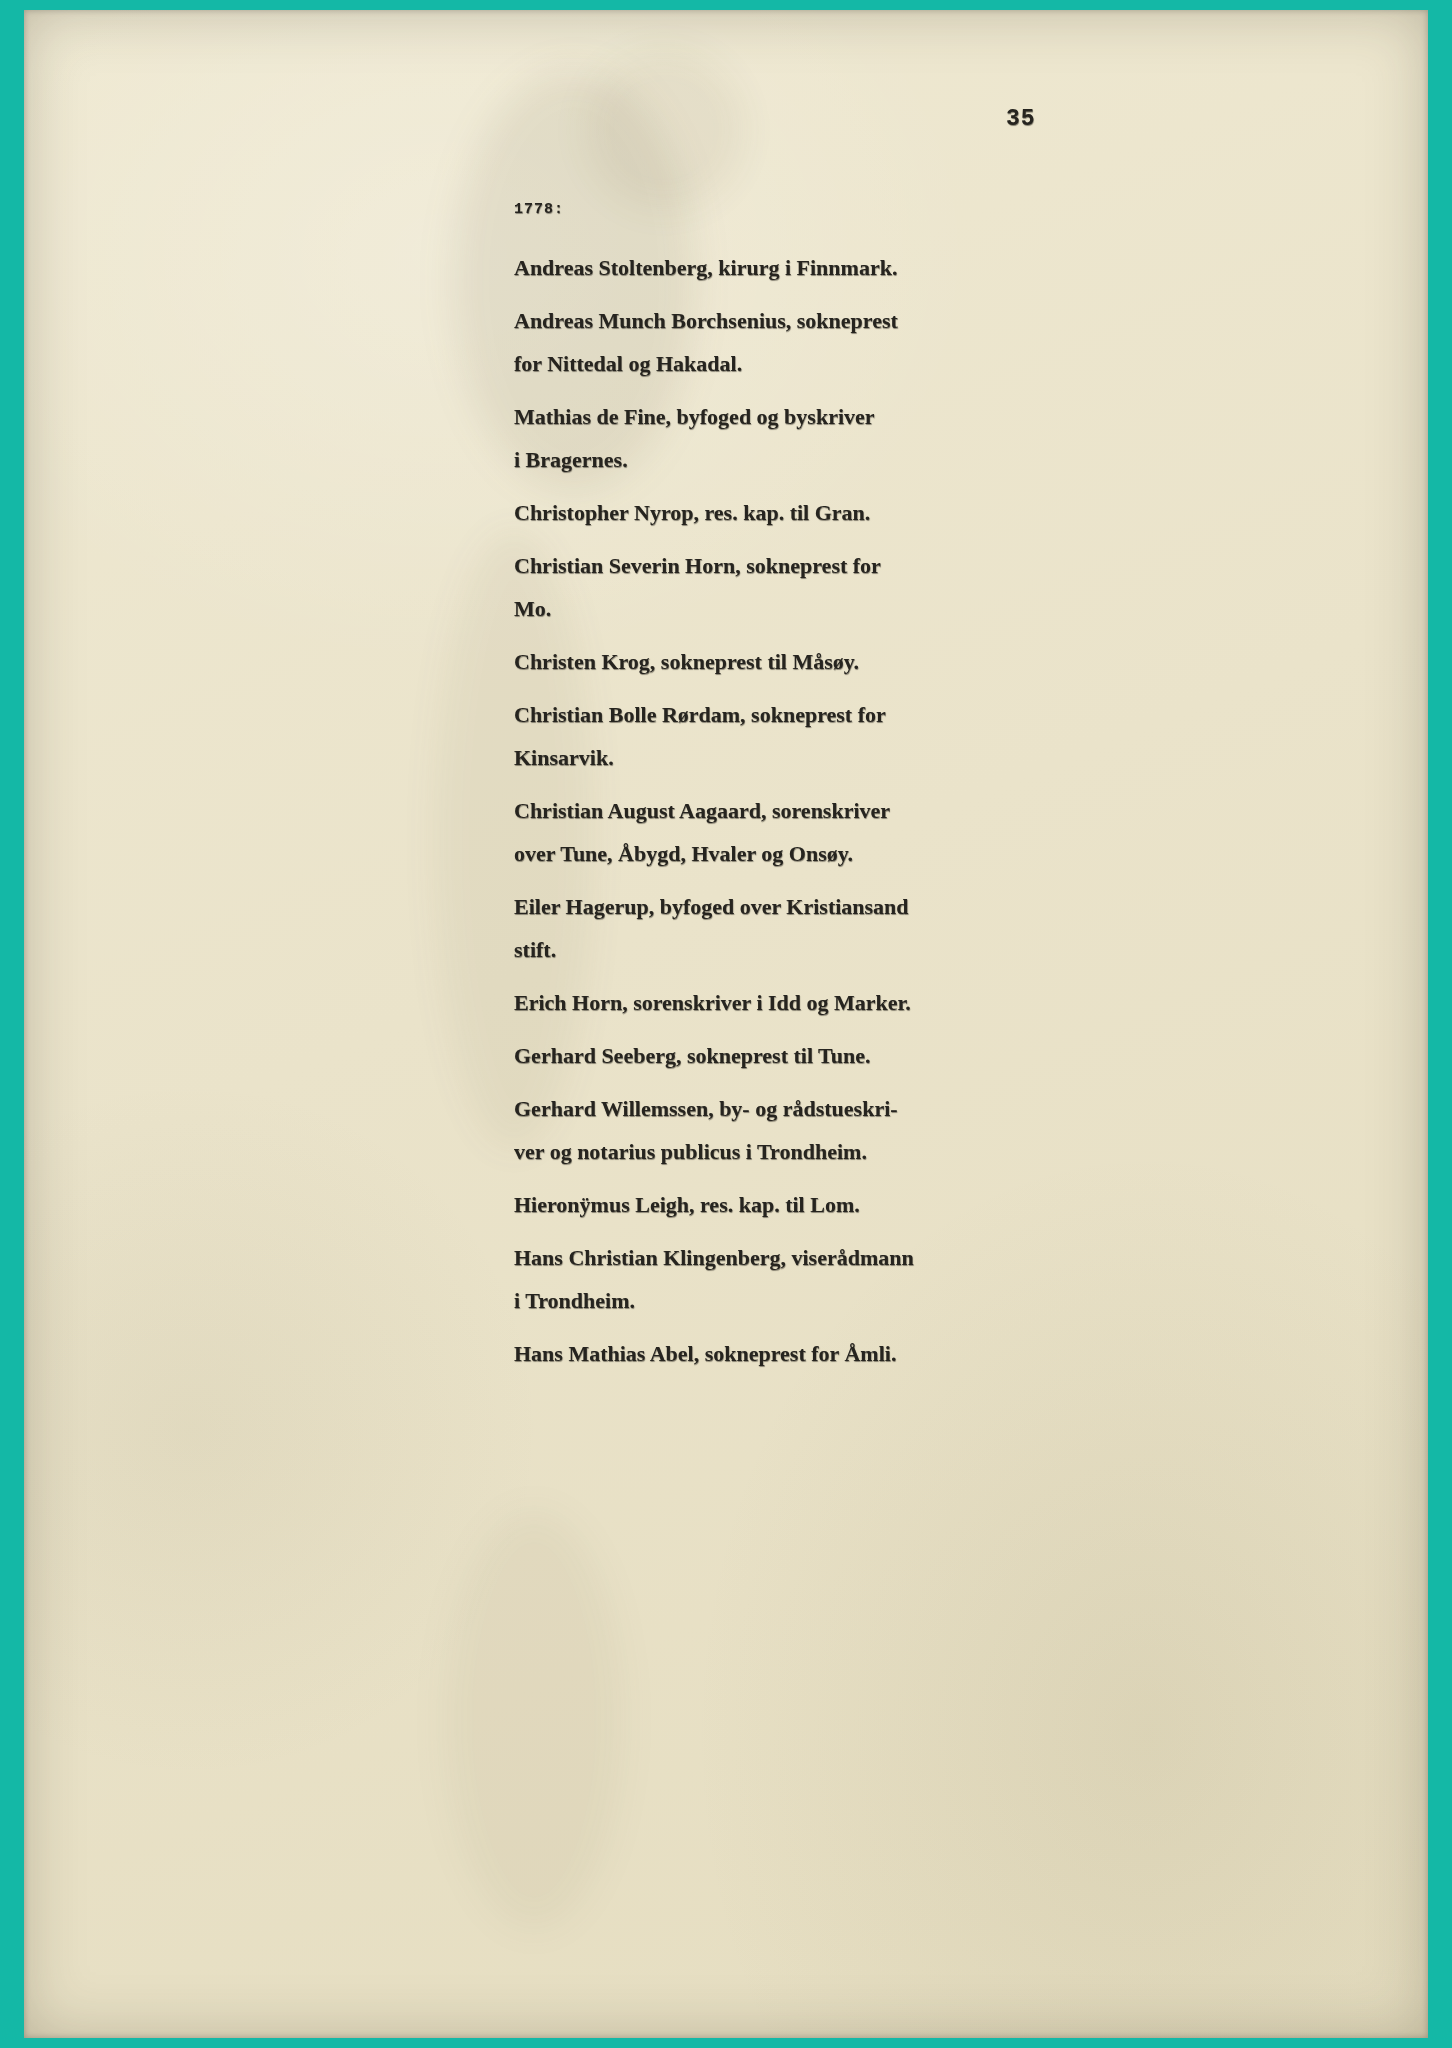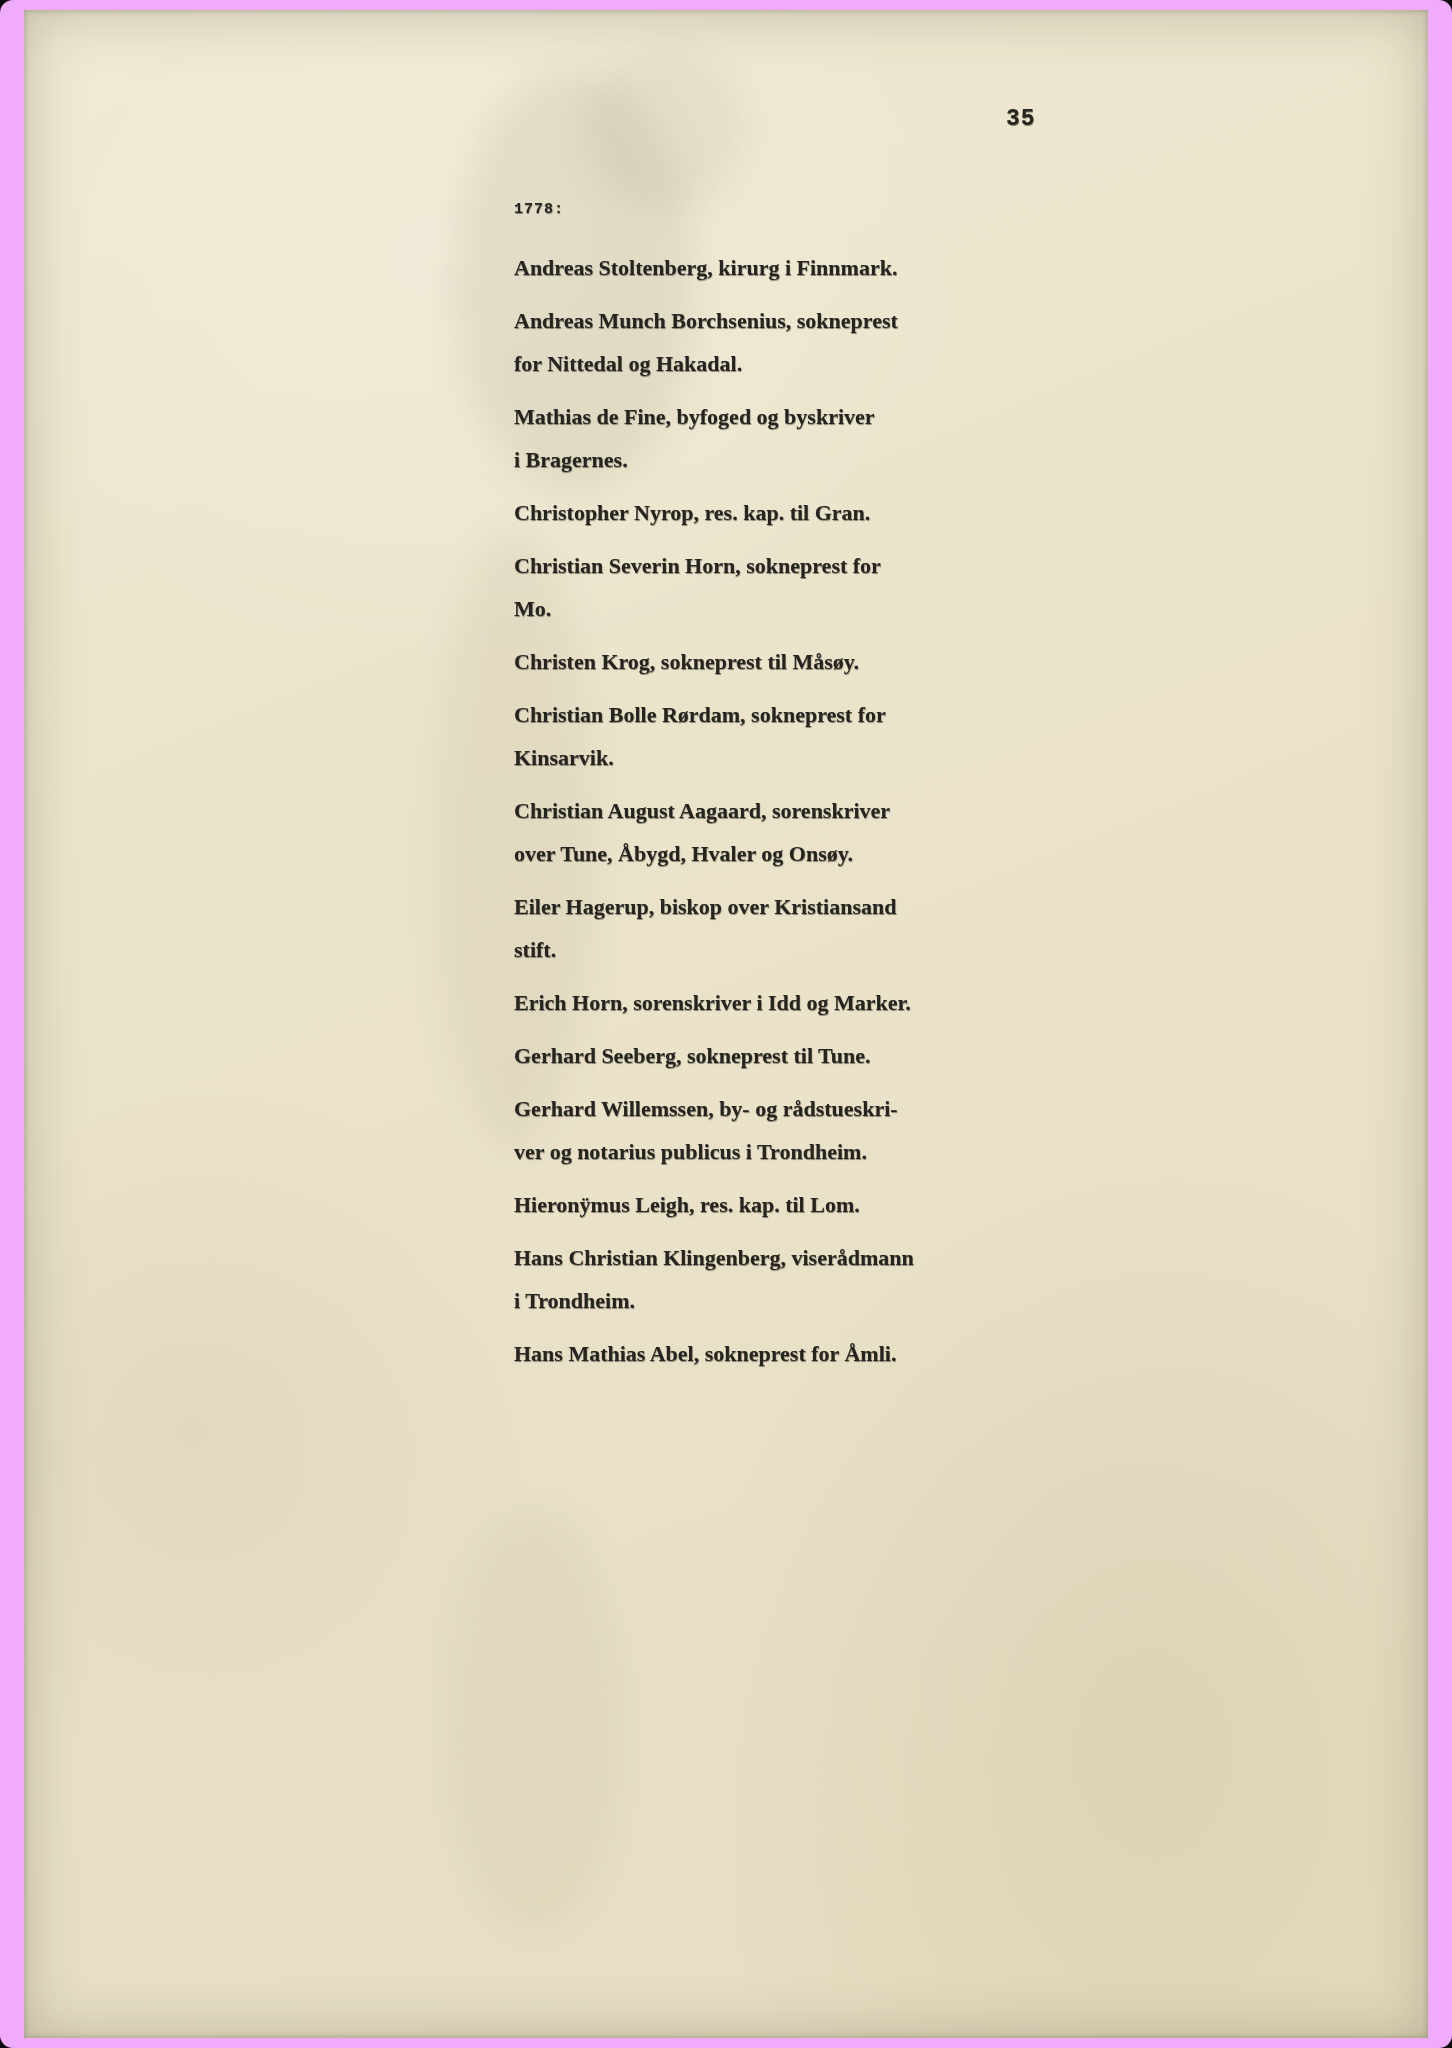--- a/index.html
+++ b/index.html
@@ -11,22 +11,21 @@
     width: 1452px;
     height: 2048px;
     position: relative;
     overflow: hidden;
     font-family: "Liberation Mono", "DejaVu Sans Mono", monospace;
   }
   
   .scan-frame {
     position: absolute;
     inset: 0;
-    background: #f0abfc;
-    border-radius: 13px;
+    background: #14b8a6;
   }
   
   .paper {
     position: absolute;
     left: 24px;
     top: 10px;
     right: 24px;
     bottom: 10px;
     background:
       radial-gradient(ellipse 900px 700px at 30% 12%, rgba(255,255,255,0.20), rgba(255,255,255,0) 60%),
@@ -103,21 +102,21 @@
       <div class="entry">Mathias de Fine, byfoged og byskriver
 i Bragernes.</div>
       <div class="entry">Christopher Nyrop, res. kap. til Gran.</div>
       <div class="entry">Christian Severin Horn, sokneprest for
 Mo.</div>
       <div class="entry">Christen Krog, sokneprest til Måsøy.</div>
       <div class="entry">Christian Bolle Rørdam, sokneprest for
 Kinsarvik.</div>
       <div class="entry">Christian August Aagaard, sorenskriver
 over Tune, Åbygd, Hvaler og Onsøy.</div>
-      <div class="entry">Eiler Hagerup, biskop over Kristiansand
+      <div class="entry">Eiler Hagerup, byfoged over Kristiansand
 stift.</div>
       <div class="entry">Erich Horn, sorenskriver i Idd og Marker.</div>
       <div class="entry">Gerhard Seeberg, sokneprest til Tune.</div>
       <div class="entry">Gerhard Willemssen, by- og rådstueskri-
 ver og notarius publicus i Trondheim.</div>
       <div class="entry">Hieronÿmus Leigh, res. kap. til Lom.</div>
       <div class="entry">Hans Christian Klingenberg, viserådmann
 i Trondheim.</div>
       <div class="entry">Hans Mathias Abel, sokneprest for Åmli.</div>
     </div>

